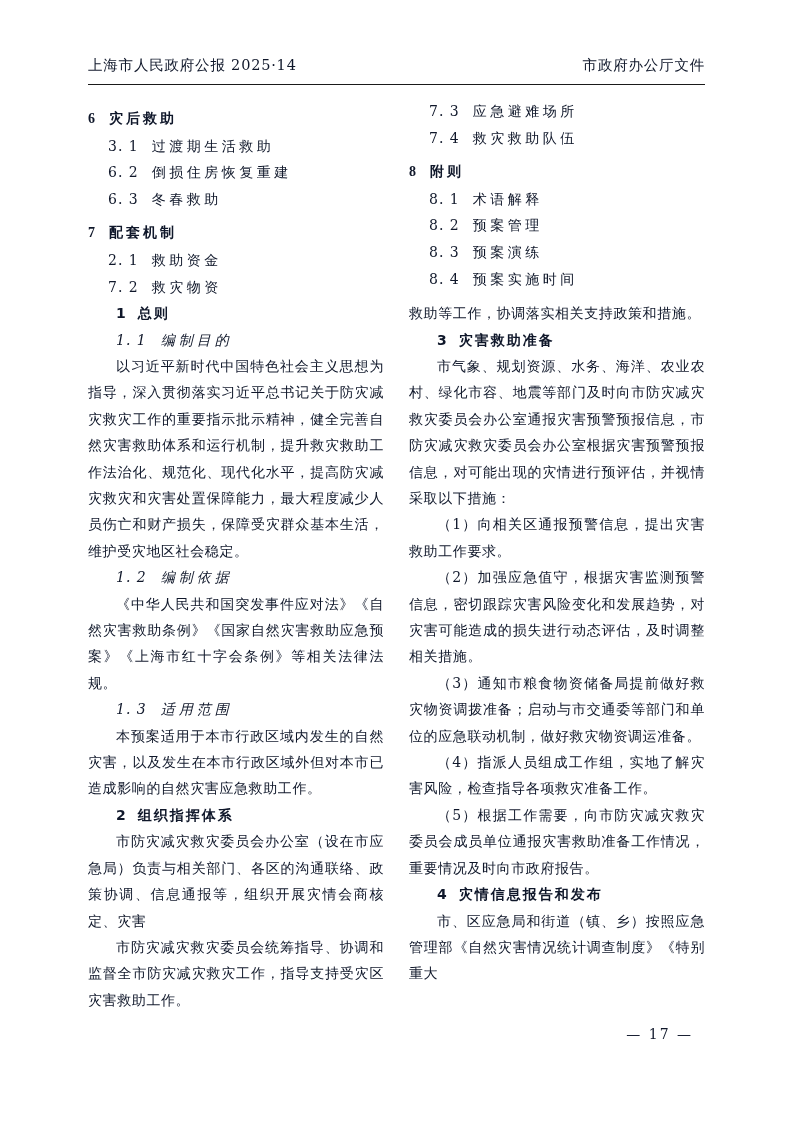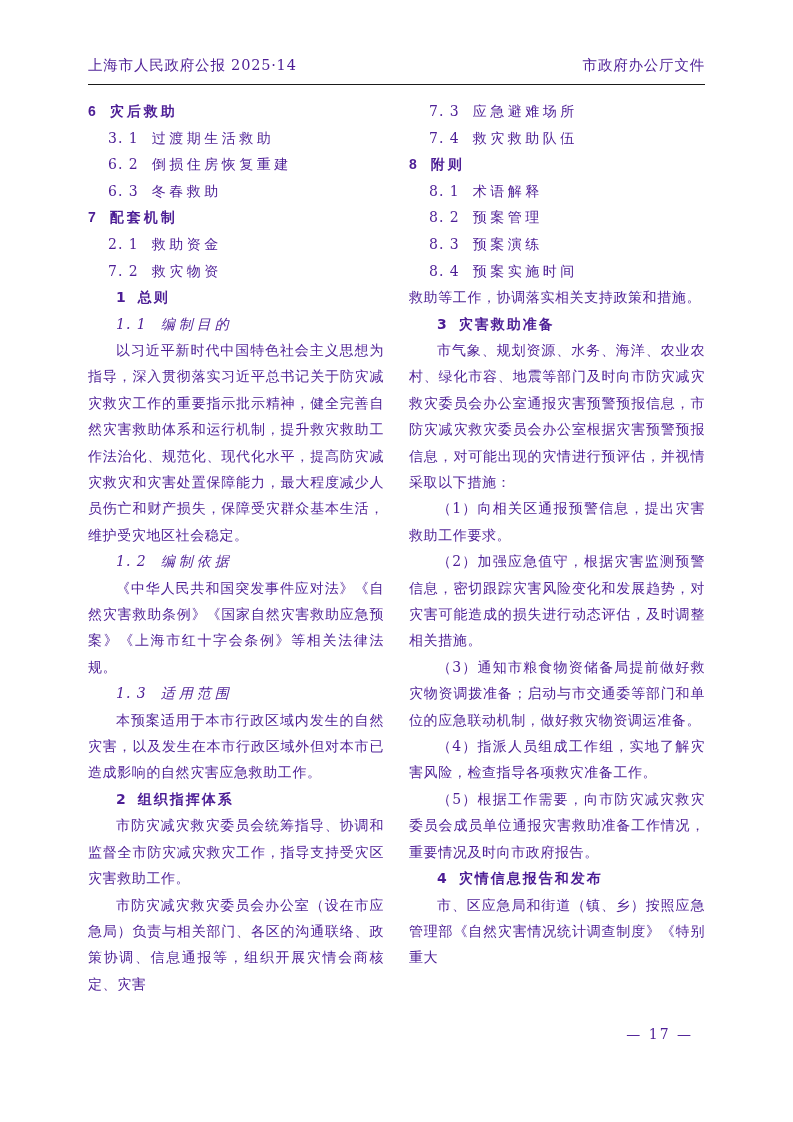--- a/index.html
+++ b/index.html
@@ -1,21 +1,21 @@
 <!DOCTYPE html>
 <html lang="zh"><head>
 <meta charset="utf-8">
 <style>
   html, body { margin: 0; padding: 0; background: #ffffff; }
   .page {
     position: relative;
     width: 793px;
     height: 1122px;
     background: #ffffff;
-    color: #4c1d95;
+    color: #0f172a;
     font-family: "DejaVu Serif", "Liberation Serif", serif;
     overflow: hidden;
   }
   .inner { margin: 0 88px; width: 617px; }
 
   
   .hdr {
     padding-top: 56px;
     display: flex;
     justify-content: space-between;
@@ -38,22 +38,23 @@
   }
   .toc-col { width: 296px; }
   .toc-col + .toc-col { margin-left: 25px; }
   .toc-item {
     line-height: 26.6px;
     font-size: 14px;
     white-space: nowrap;
   }
   .toc-item .num { letter-spacing: 1px; }
   .toc-item.l1 {
-    font-family: Liberation Sans, sans-serif;
+    font-family: Liberation Serif, serif;
     font-weight: 700;
+    margin-top: 8px;
   }
   .toc-item.l1 .num { margin-right: 13px; }
   .toc-item.l1 .label { letter-spacing: 3px; }
   .toc-item.l2 { padding-left: 20px; }
   .toc-item.l2 .num { margin-right: 13px; }
   .toc-item.l2 .label { letter-spacing: 3.5px; }
 
   
   .docbody {
     display: flex;
@@ -169,22 +170,22 @@
     <span class="num">1. 2</span><span class="ttl">编制依据</span>
   </div>
           <div class="blk p">《中华人民共和国突发事件应对法》《自然灾害救助条例》《国家自然灾害救助应急预案》《上海市红十字会条例》等相关法律法规。</div>
           <div class="blk h-kai">
     <span class="num">1. 3</span><span class="ttl">适用范围</span>
   </div>
           <div class="blk p">本预案适用于本市行政区域内发生的自然灾害，以及发生在本市行政区域外但对本市已造成影响的自然灾害应急救助工作。</div>
           <div class="blk h-bold">
     <span class="num">2</span><span class="ttl">组织指挥体系</span>
   </div>
+          <div class="blk p">市防灾减灾救灾委员会办公室（设在市应急局）负责与相关部门、各区的沟通联络、政策协调、信息通报等，组织开展灾情会商核定、灾害</div>
           <div class="blk p">市防灾减灾救灾委员会统筹指导、协调和监督全市防灾减灾救灾工作，指导支持受灾区灾害救助工作。</div>
-          <div class="blk p">市防灾减灾救灾委员会办公室（设在市应急局）负责与相关部门、各区的沟通联络、政策协调、信息通报等，组织开展灾情会商核定、灾害</div>
         </div>
       <div class="body-col" id="body-right">
           <div class="blk p-cont">救助等工作，协调落实相关支持政策和措施。</div>
           <div class="blk h-bold">
     <span class="num">3</span><span class="ttl">灾害救助准备</span>
   </div>
           <div class="blk p">市气象、规划资源、水务、海洋、农业农村、绿化市容、地震等部门及时向市防灾减灾救灾委员会办公室通报灾害预警预报信息，市防灾减灾救灾委员会办公室根据灾害预警预报信息，对可能出现的灾情进行预评估，并视情采取以下措施：</div>
           <div class="blk p">（1）向相关区通报预警信息，提出灾害救助工作要求。</div>
           <div class="blk p">（2）加强应急值守，根据灾害监测预警信息，密切跟踪灾害风险变化和发展趋势，对灾害可能造成的损失进行动态评估，及时调整相关措施。</div>
           <div class="blk p">（3）通知市粮食物资储备局提前做好救灾物资调拨准备；启动与市交通委等部门和单位的应急联动机制，做好救灾物资调运准备。</div>

